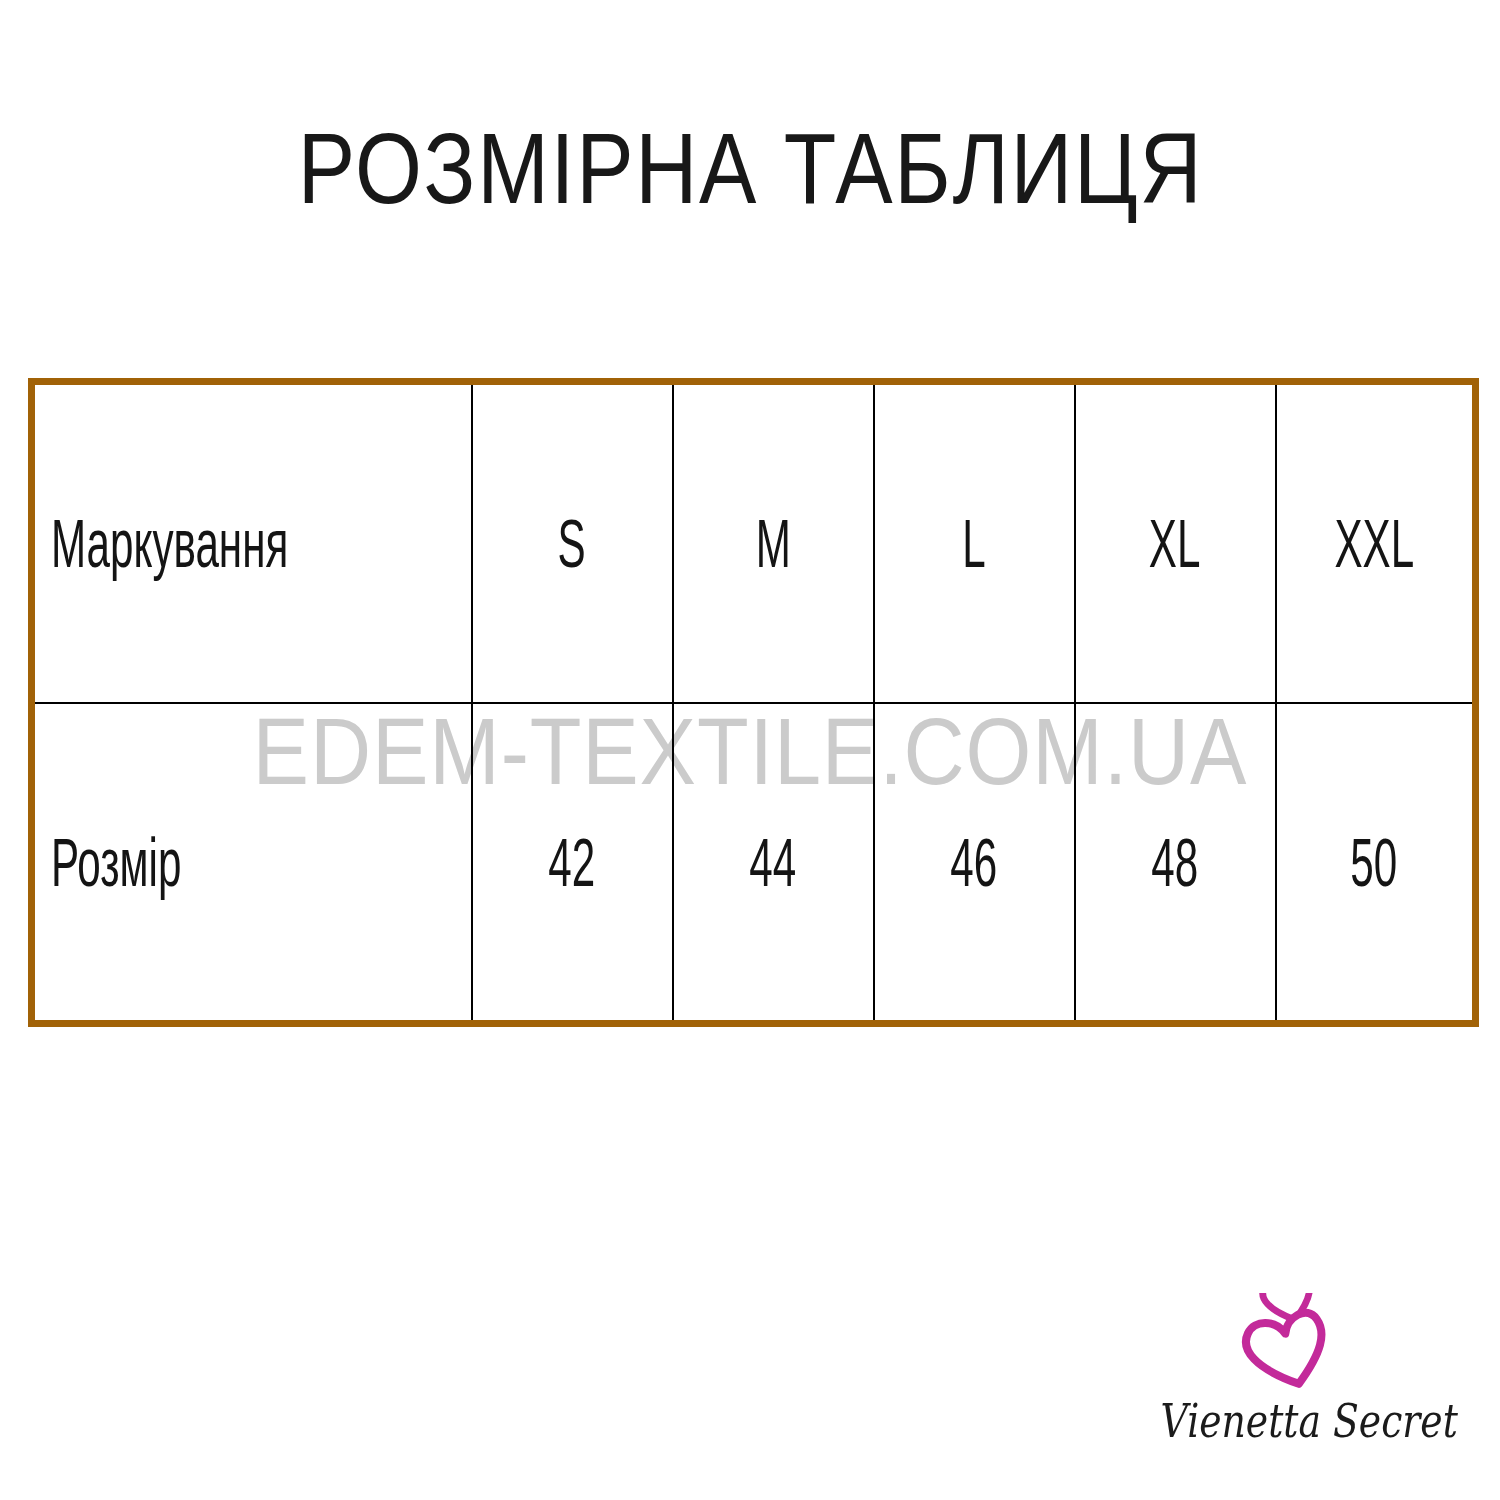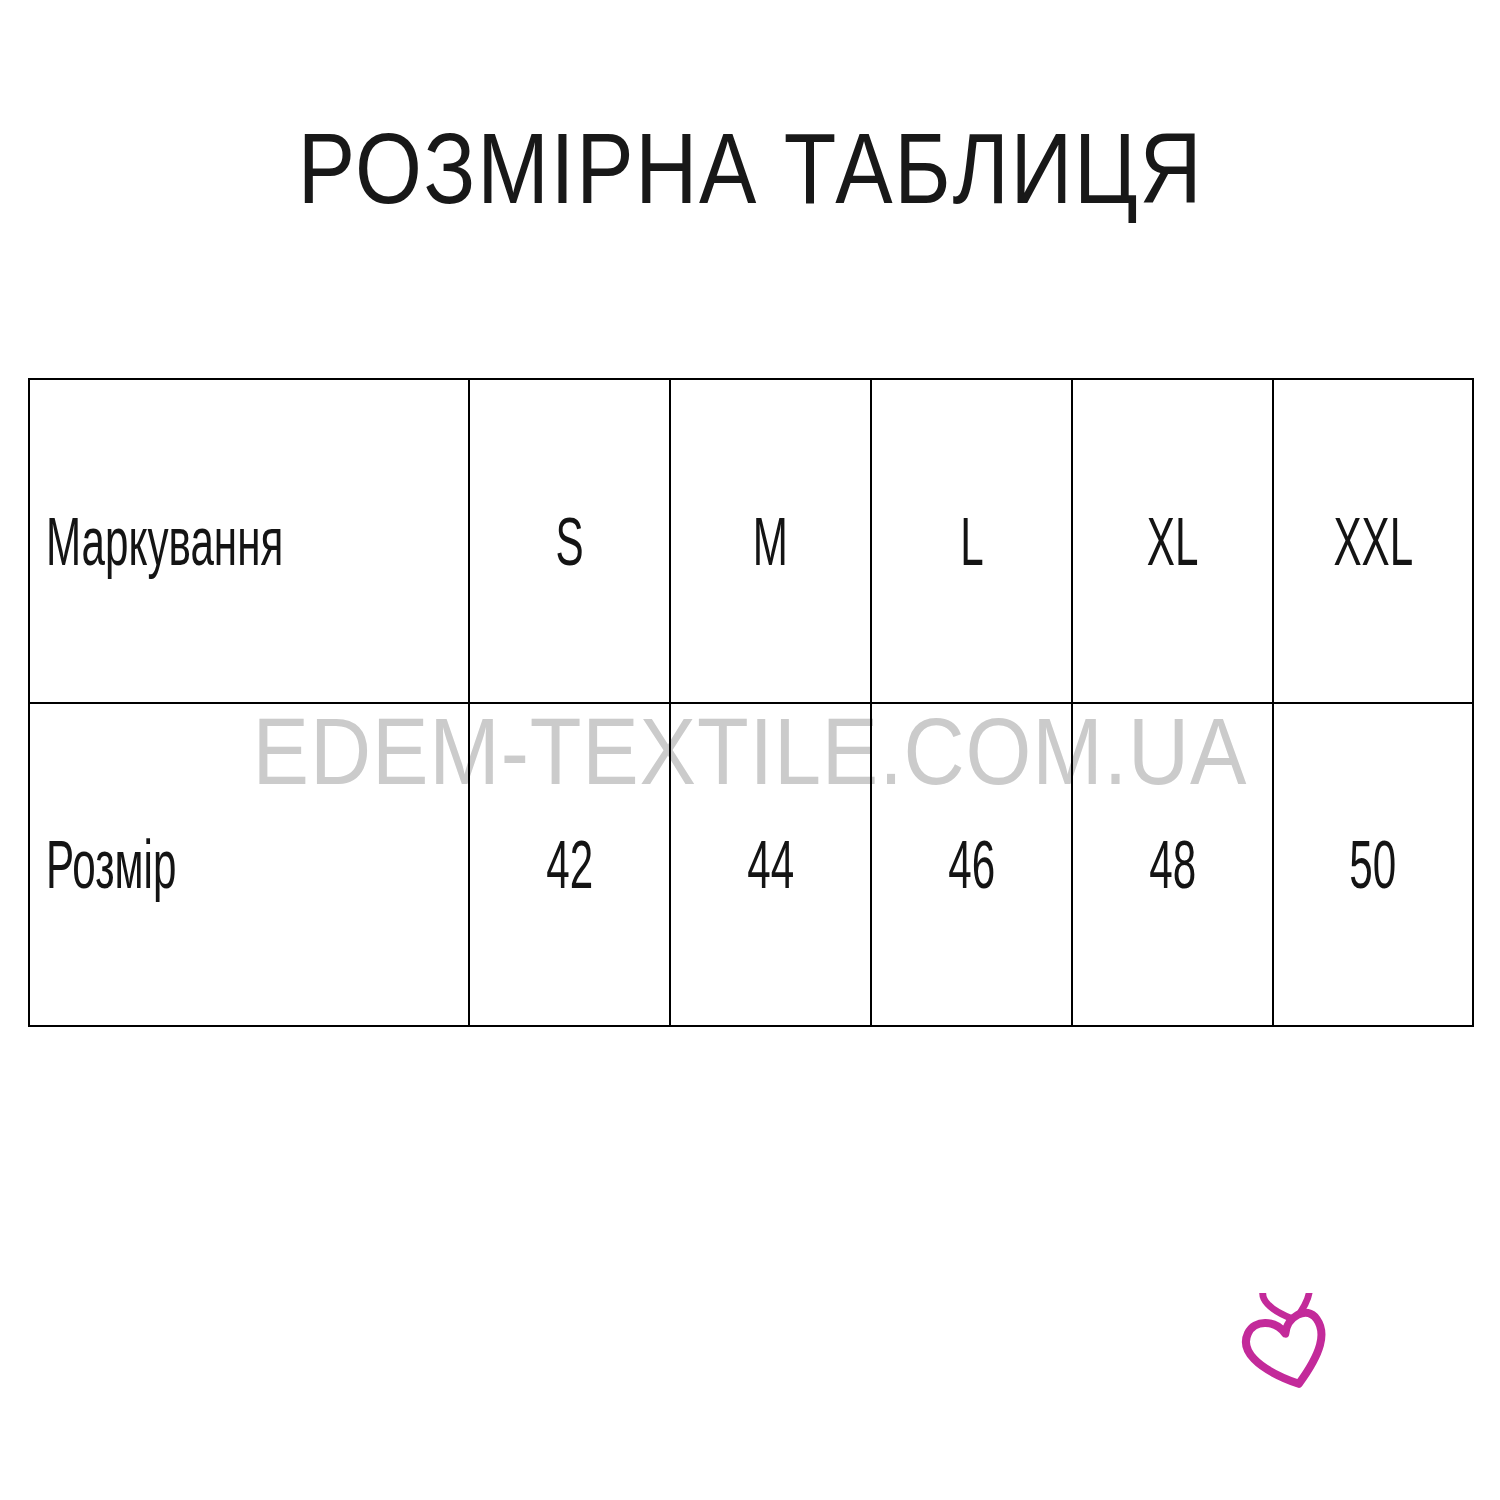--- a/index.html
+++ b/index.html
@@ -16,21 +16,21 @@
   
   .watermark{
     position:absolute;top:700px;left:50%;z-index:0;
     transform:translateX(-50%) scaleX(0.9);
     font-size:94px;line-height:1.1;color:#cbcbcb;white-space:nowrap;letter-spacing:1px;
   }
   
   table.size-table{
     position:absolute;left:28px;top:378px;width:1444px;height:649px;z-index:1;
     border-collapse:collapse;table-layout:fixed;background:transparent;
-    border:2px solid #a16207;
+    border:7px solid #a16207;
   }
   table.size-table td{
     border:2px solid #000;background:transparent;
     font-size:68px;line-height:1;color:#141414;
     text-align:center;vertical-align:middle;padding:0;overflow:hidden;
   }
   table.size-table td .cx{
     display:inline-block;transform:scaleX(0.62);transform-origin:center center;white-space:nowrap;
   }
   table.size-table td.label{text-align:left;padding-left:16px;}
@@ -88,14 +88,17 @@
 
     <g transform="rotate(-14 62 58) translate(36 -28) scale(0.62)">
       <path d="M62 40 C56 24 36 18 26 30 C14 44 24 66 62 92 C92 68 102 50 96 34 C90 18 68 24 62 40 Z" fill="none" stroke-width="11" stroke-linecap="round" stroke-linejoin="round" stroke="#c32a9a"></path>
     </g>
 
     <g transform="rotate(-15 62 58)">
       <path d="M62 40 C56 24 36 18 26 30 C14 44 24 66 62 92 C92 68 102 50 96 34 C90 18 68 24 62 40 Z" fill="#ffffff" stroke-width="8" stroke-linecap="round" stroke-linejoin="round" stroke="#c32a9a"></path>
     </g>
   </svg>
 
+  <div class="logo-text">
+    <span class="cx">Vienetta Secret</span>
+  </div>
 
 </div>
 
 </body></html>

